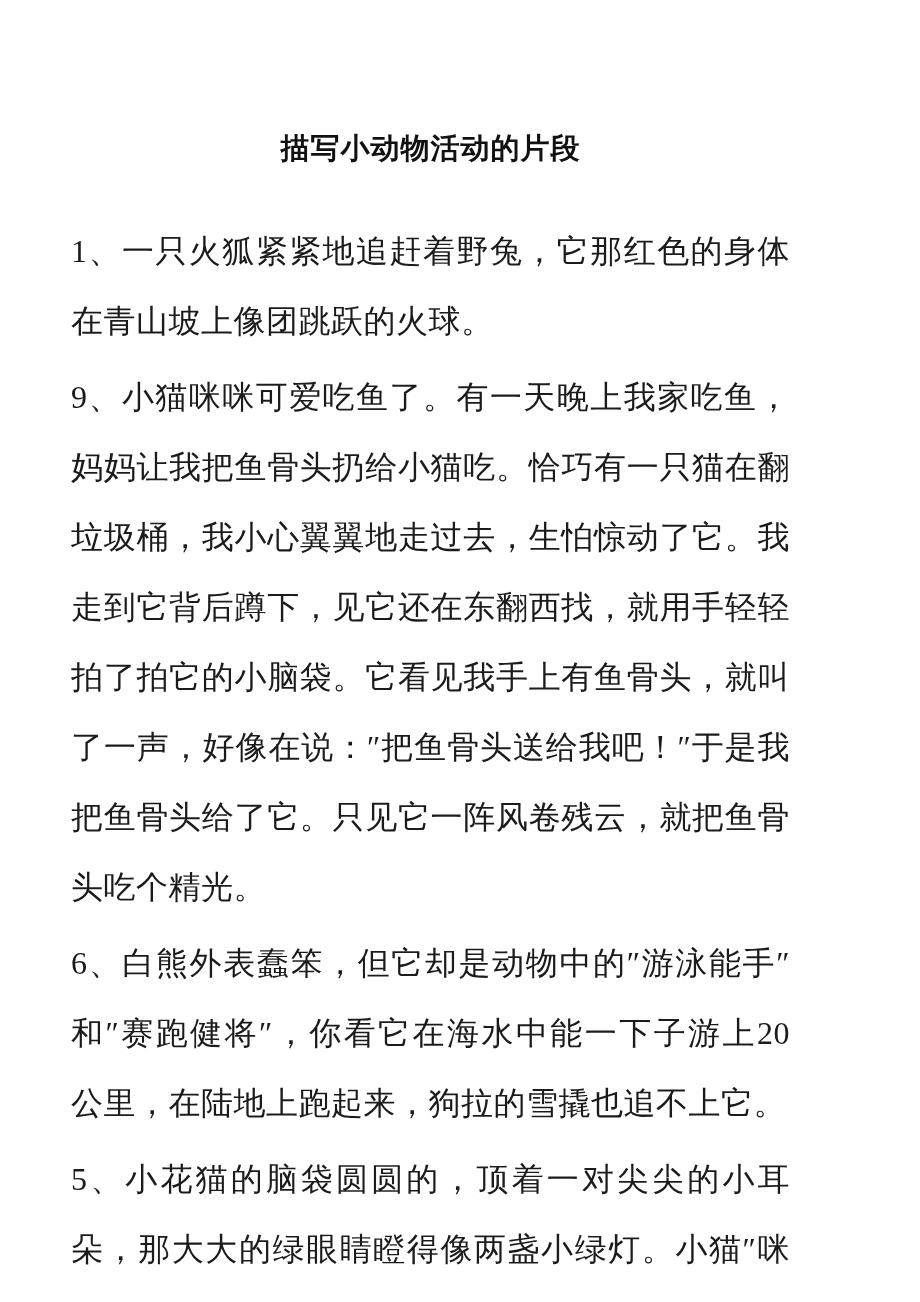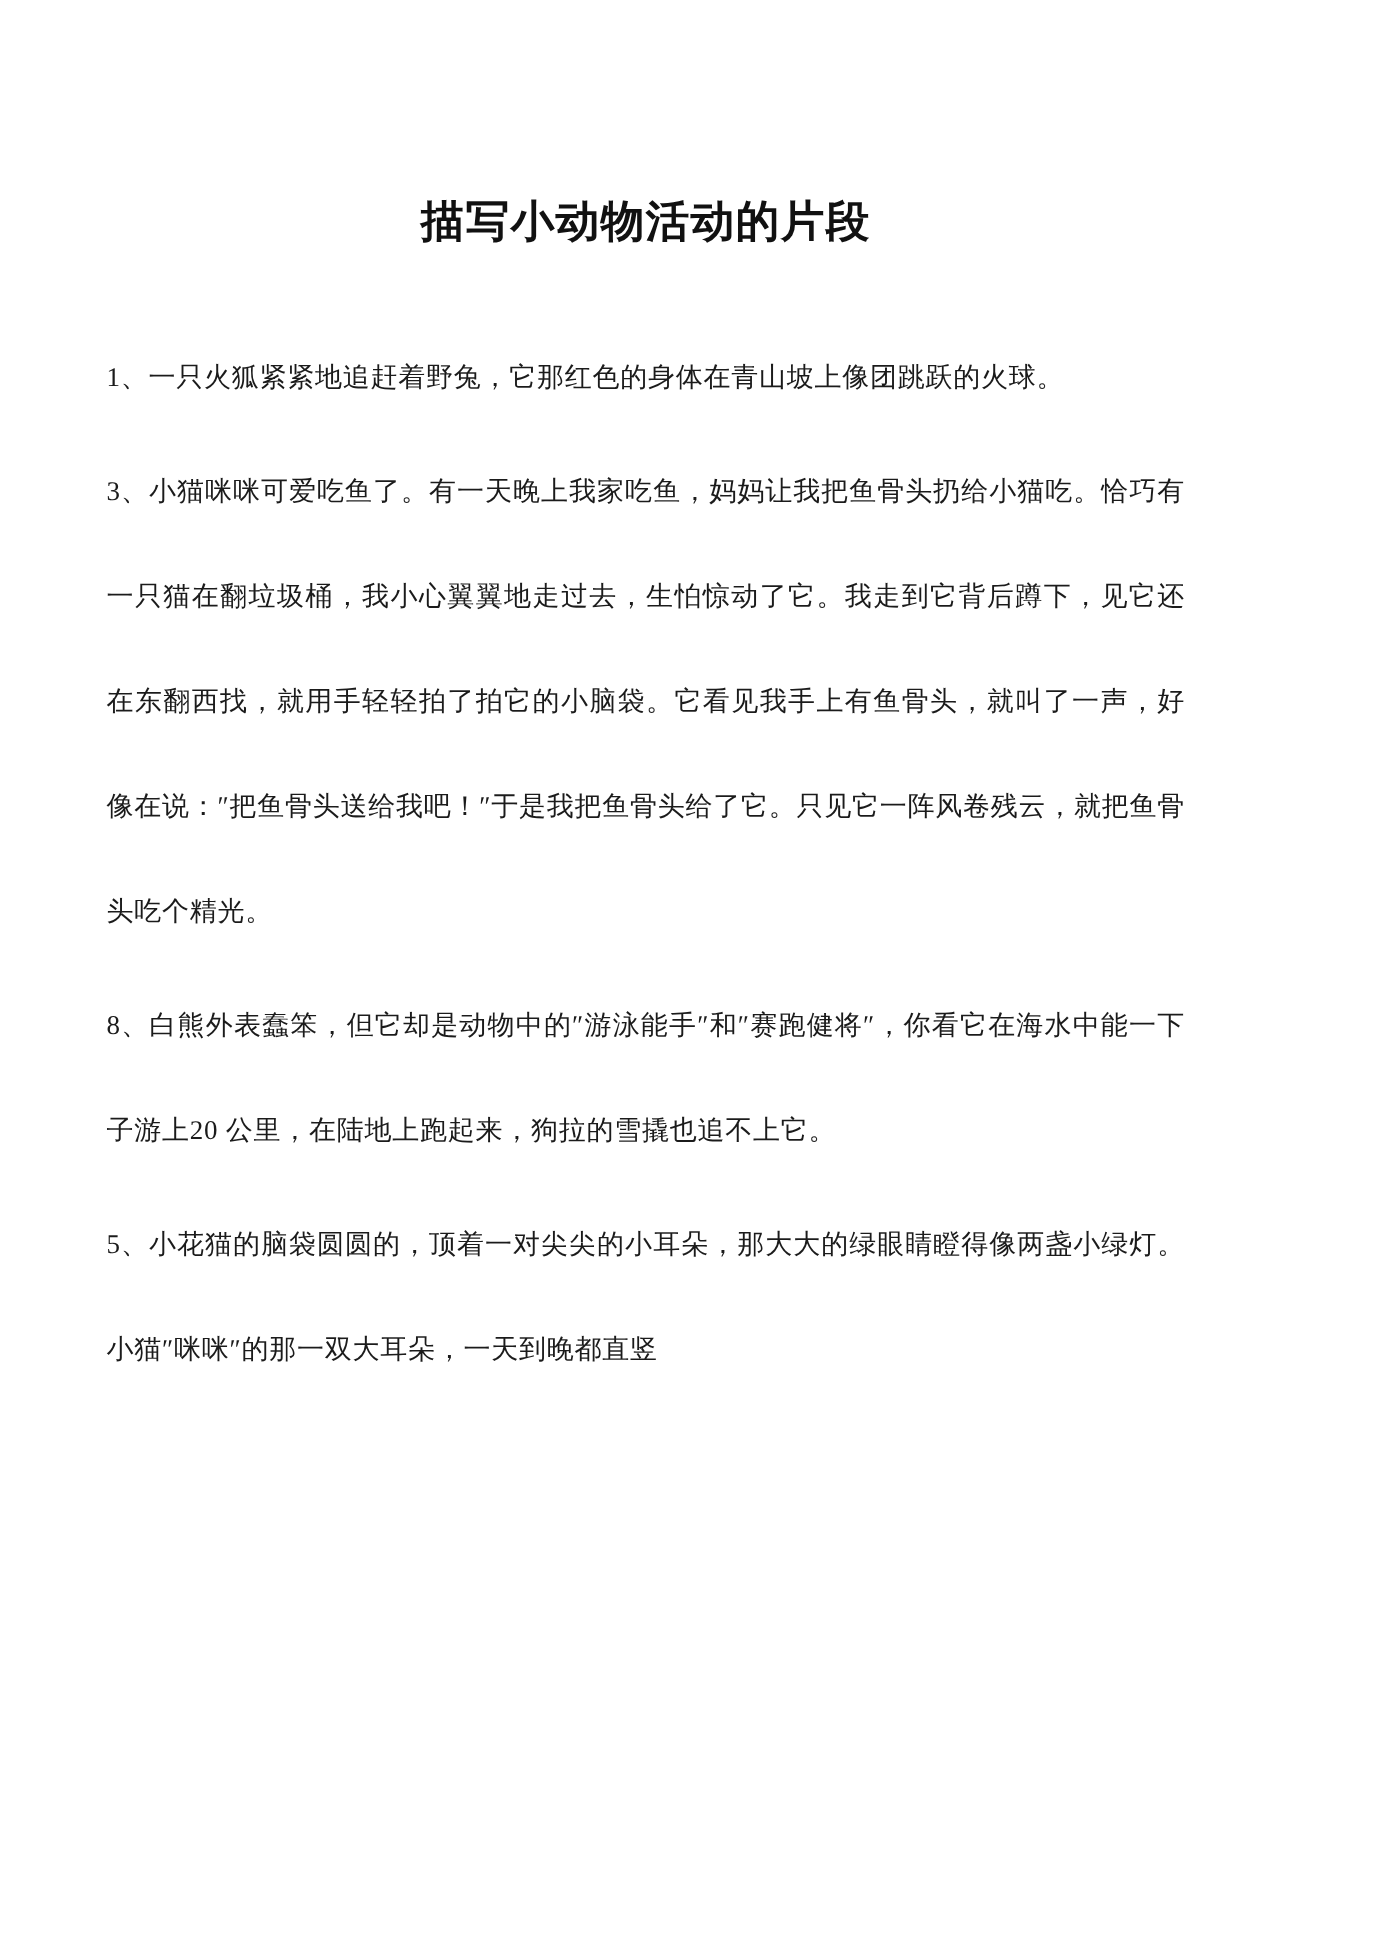--- a/index.html
+++ b/index.html
@@ -22,33 +22,33 @@
   .doc-title {
     font-size: 29px;
     font-weight: 700;
     text-align: center;
     margin: 0 0 48px 0;
     letter-spacing: 1px;
     line-height: 40px;
     color: #111111;
   }
   .doc-para {
-    font-size: 18px;
+    font-size: 32px;
     line-height: 70px;
     margin: 0 0 6px 0;
     text-align: justify;
     text-align-last: left;
     letter-spacing: 0.5px;
     word-break: break-all;
   }
 </style>
 </head>
 <body>
 
 <div class="page">
   <div class="content">
     <h1 class="doc-title">描写小动物活动的片段</h1>
     <p class="doc-para">1、一只火狐紧紧地追赶着野兔，它那红色的身体在青山坡上像团跳跃的火球。</p>
-    <p class="doc-para">3、小猫咪咪可爱吃鱼了。有一天晚上我家吃鱼，妈妈让我把鱼骨头扔给小猫吃。恰巧有一只猫在翻垃圾桶，我小心翼翼地走过去，生怕惊动了它。我走到它背后蹲下，见它还在东翻西找，就用手轻轻拍了拍它的小脑袋。它看见我手上有鱼骨头，就叫了一声，好像在说：″把鱼骨头送给我吧！″于是我把鱼骨头给了它。只见它一阵风卷残云，就把鱼骨头吃个精光。</p>
-    <p class="doc-para">8、白熊外表蠢笨，但它却是动物中的″游泳能手″和″赛跑健将″，你看它在海水中能一下子游上20 公里，在陆地上跑起来，狗拉的雪撬也追不上它。</p>
+    <p class="doc-para">9、小猫咪咪可爱吃鱼了。有一天晚上我家吃鱼，妈妈让我把鱼骨头扔给小猫吃。恰巧有一只猫在翻垃圾桶，我小心翼翼地走过去，生怕惊动了它。我走到它背后蹲下，见它还在东翻西找，就用手轻轻拍了拍它的小脑袋。它看见我手上有鱼骨头，就叫了一声，好像在说：″把鱼骨头送给我吧！″于是我把鱼骨头给了它。只见它一阵风卷残云，就把鱼骨头吃个精光。</p>
+    <p class="doc-para">6、白熊外表蠢笨，但它却是动物中的″游泳能手″和″赛跑健将″，你看它在海水中能一下子游上20 公里，在陆地上跑起来，狗拉的雪撬也追不上它。</p>
     <p class="doc-para">5、小花猫的脑袋圆圆的，顶着一对尖尖的小耳朵，那大大的绿眼睛瞪得像两盏小绿灯。小猫″咪咪″的那一双大耳朵，一天到晚都直竖</p>
   </div>
 </div>
 
 </body></html>

